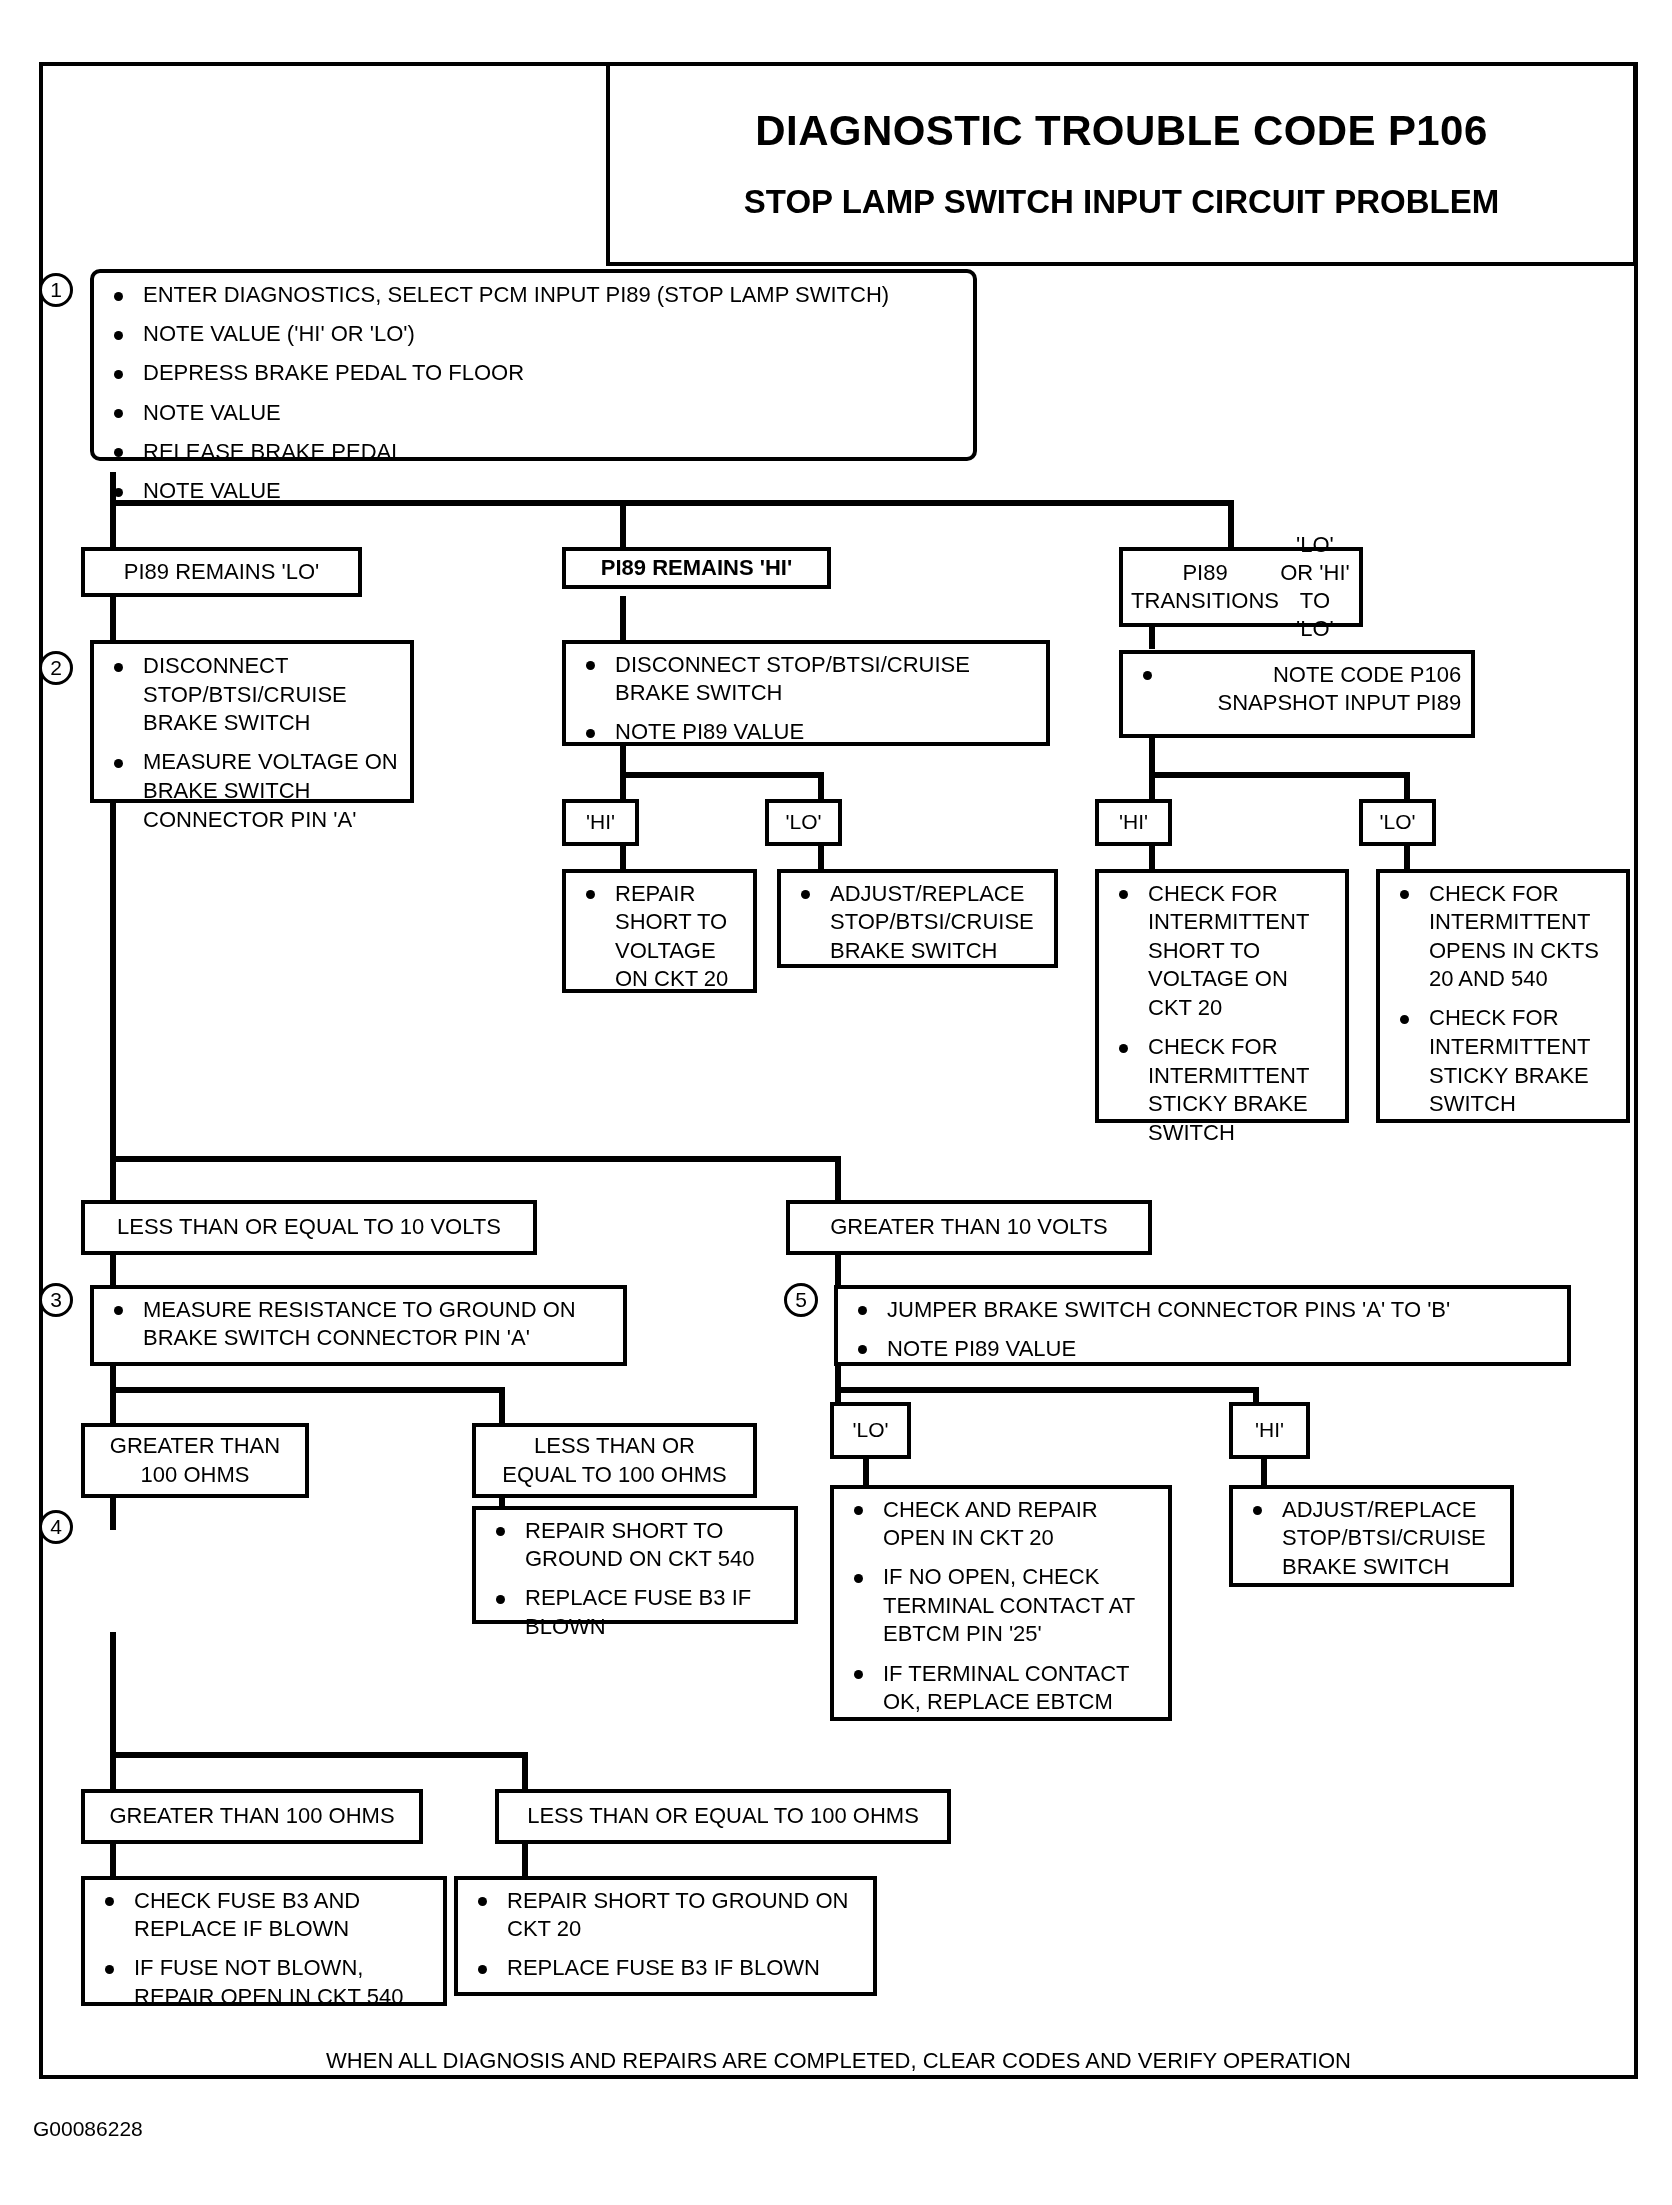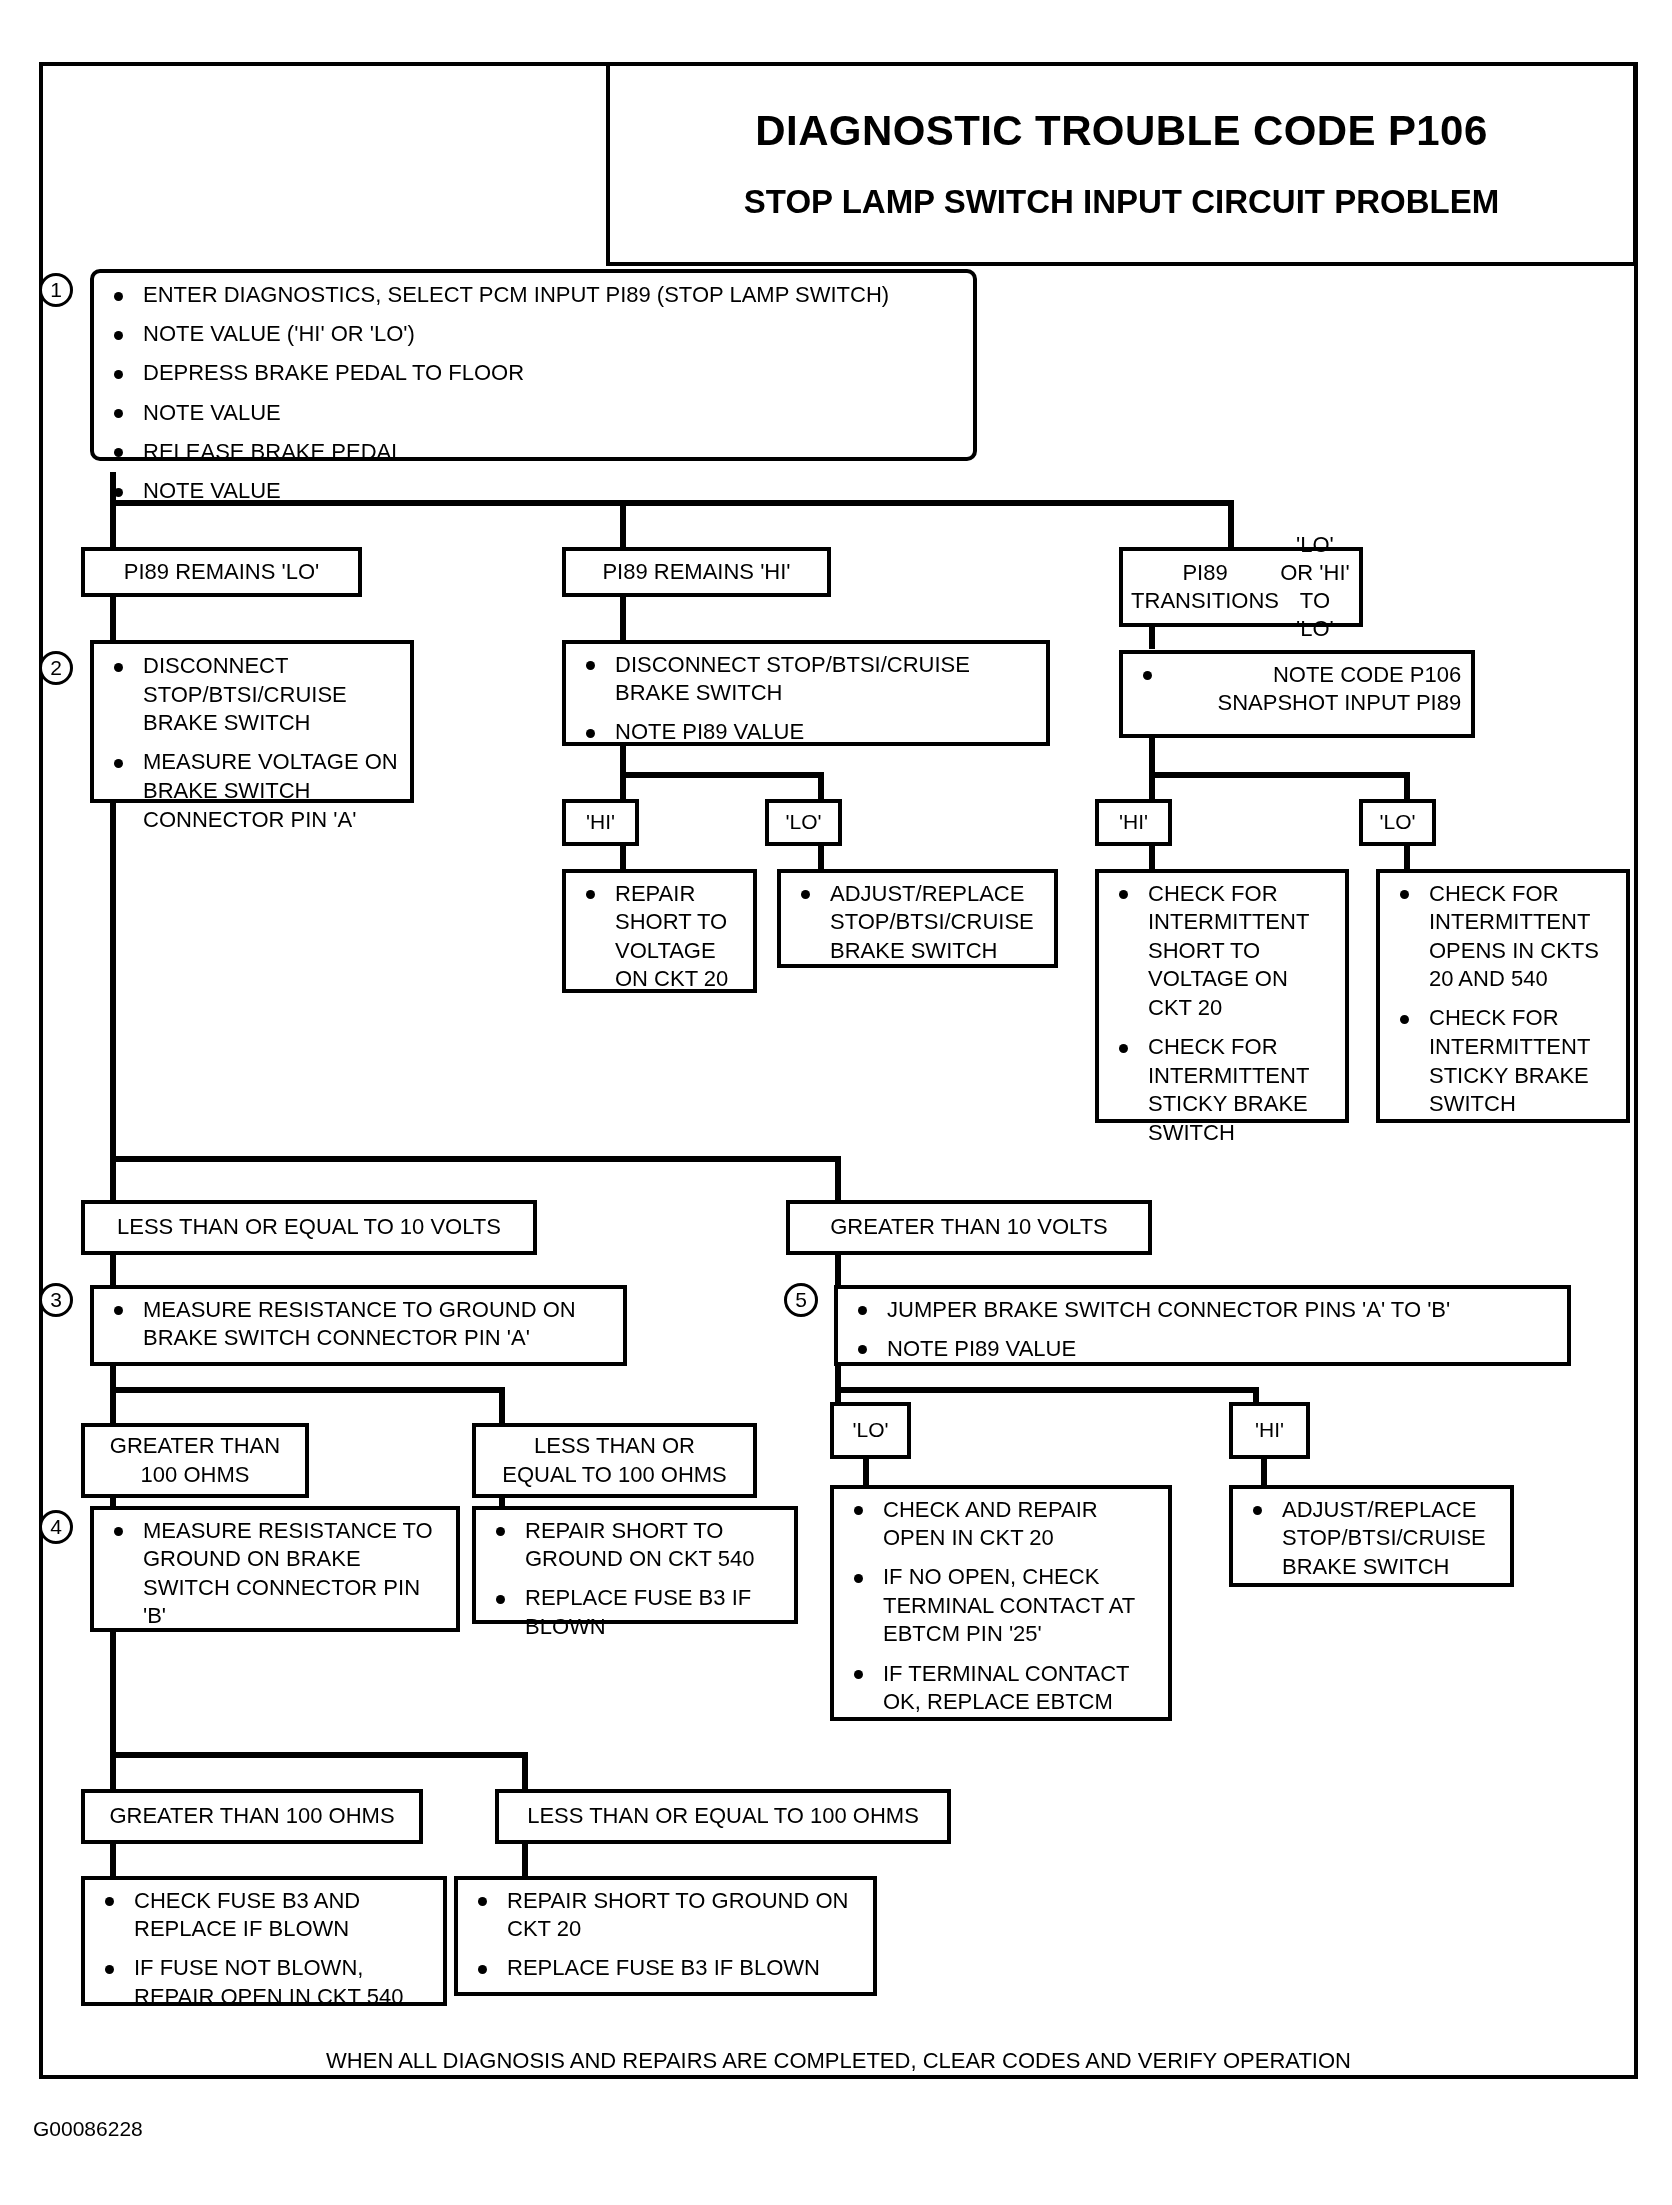--- a/index.html
+++ b/index.html
@@ -160,21 +160,21 @@
     </ul>
   </div>
 
   <div class="vline" style="left:110px; top:472px; height:31px;"></div>
   <div class="hline" style="left:110px; top:500px; width:1123px;"></div>
   <div class="vline" style="left:110px; top:500px; height:50px;"></div>
   <div class="vline" style="left:620px; top:500px; height:50px;"></div>
   <div class="vline" style="left:1228px; top:500px; height:50px;"></div>
 
   <div class="box label-box" style="left:81px; top:547px; width:281px; height:50px;">PI89 REMAINS 'LO'</div>
-  <div class="box label-box" style="left:562px; top:547px; width:269px; height:50px;">PI89 REMAINS 'HI'</div>
+  <div class="box label-box" style="left:562px; top:547px; width:269px; height:42px;font-weight:bold;">PI89 REMAINS 'HI'</div>
   <div class="box label-box" style="left:1119px; top:547px; width:244px; height:80px; flex-direction:row;">
     <div>PI89 TRANSITIONS</div>
     <div>'LO' OR 'HI' TO 'LO'</div>
   </div>
 
   <div class="vline" style="left:110px; top:596px; height:46px;"></div>
   <div class="vline" style="left:620px; top:596px; height:46px;"></div>
   <div class="vline" style="left:1149px; top:625px; height:24.4px;"></div>
 
   <div class="step-circle" style="left:39px; top:651px;">2</div>
@@ -281,25 +281,20 @@
   </div>
   <div class="box label-box" style="left:472px; top:1423px; width:285px; height:75px; flex-direction:column;">
     <div>LESS THAN OR</div>
     <div>EQUAL TO 100 OHMS</div>
   </div>
 
   <div class="vline" style="left:110px; top:1496px; height:34px;"></div>
   <div class="vline" style="left:499px; top:1496px; height:34px;"></div>
 
   <div class="step-circle" style="left:39px; top:1510px;">4</div>
-  <div class="box" style="left:90px; top:1506px; width:370px; height:126px;">
-    <ul class="blist compact">
-      <li>MEASURE RESISTANCE TO GROUND ON BRAKE SWITCH CONNECTOR PIN 'B'</li>
-    </ul>
-  </div>
 
   <div class="box" style="left:472px; top:1506px; width:326px; height:118px;">
     <ul class="blist compact">
       <li>REPAIR SHORT TO GROUND ON CKT 540</li>
       <li>REPLACE FUSE B3 IF BLOWN</li>
     </ul>
   </div>
 
   <div class="vline" style="left:835px; top:1366px; height:26px;"></div>
   <div class="hline" style="left:835px; top:1387px; width:423px;"></div>

